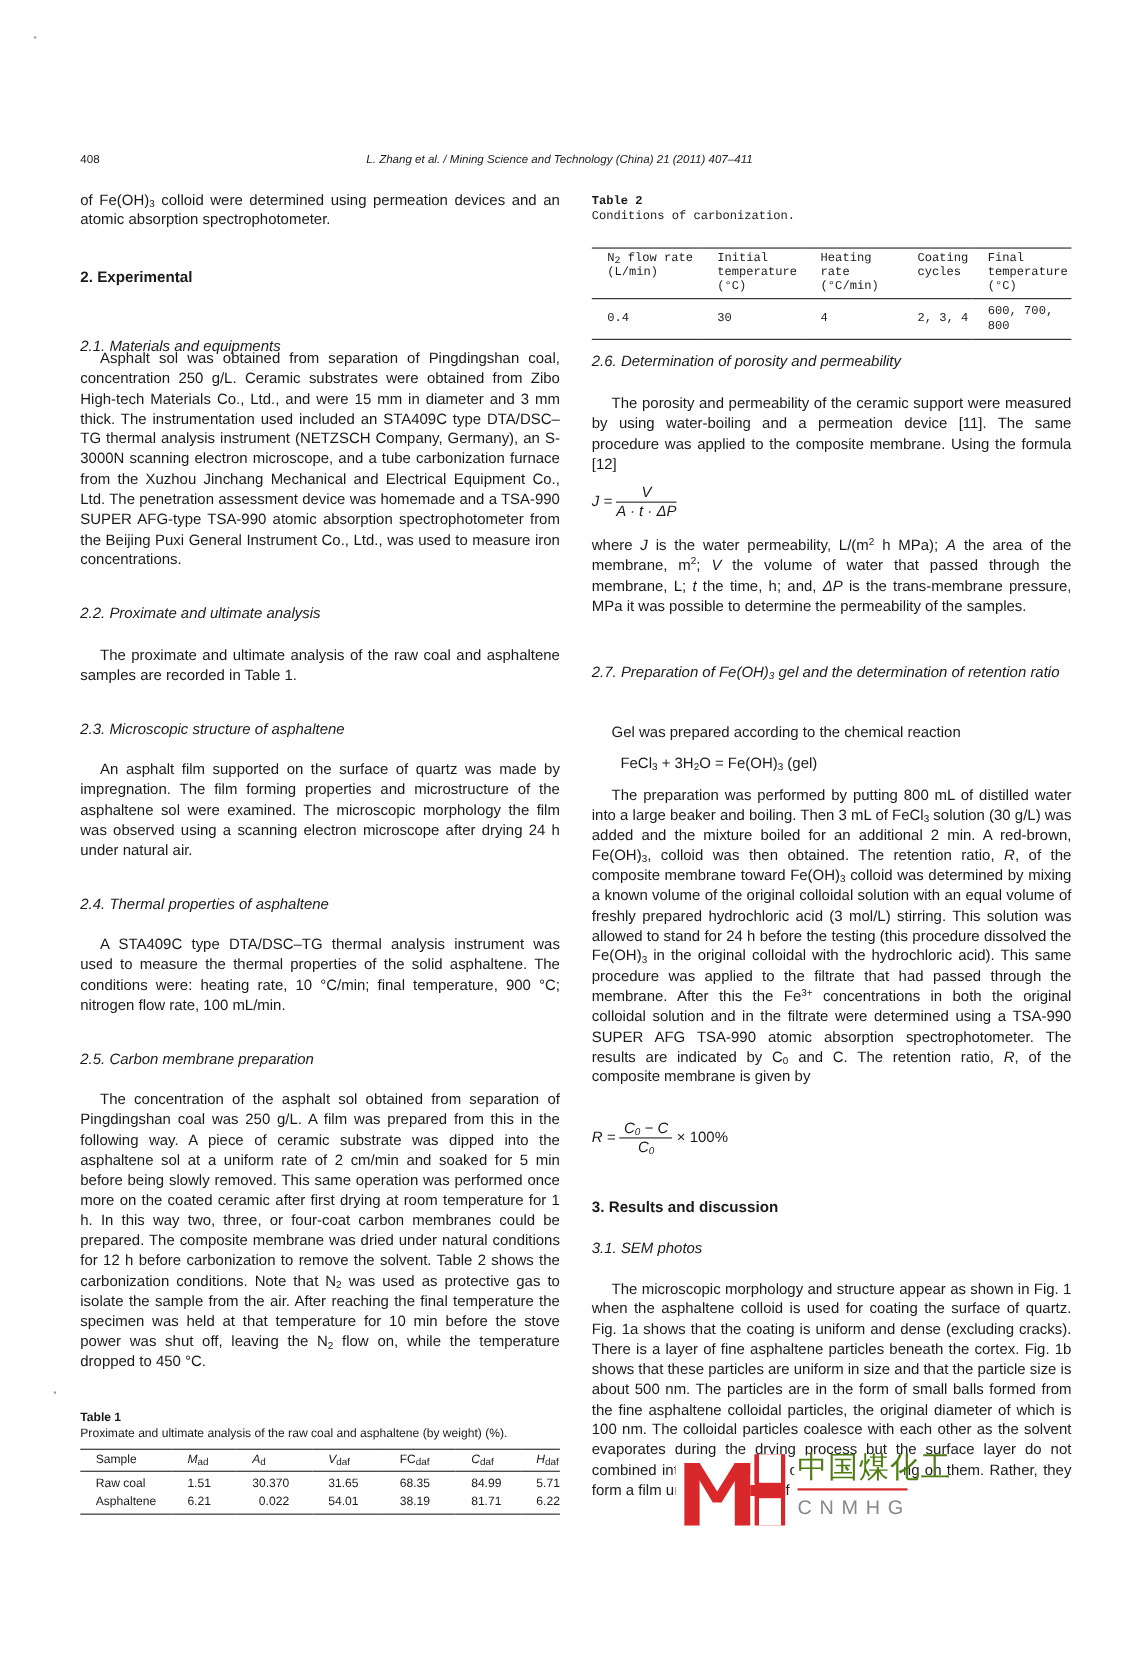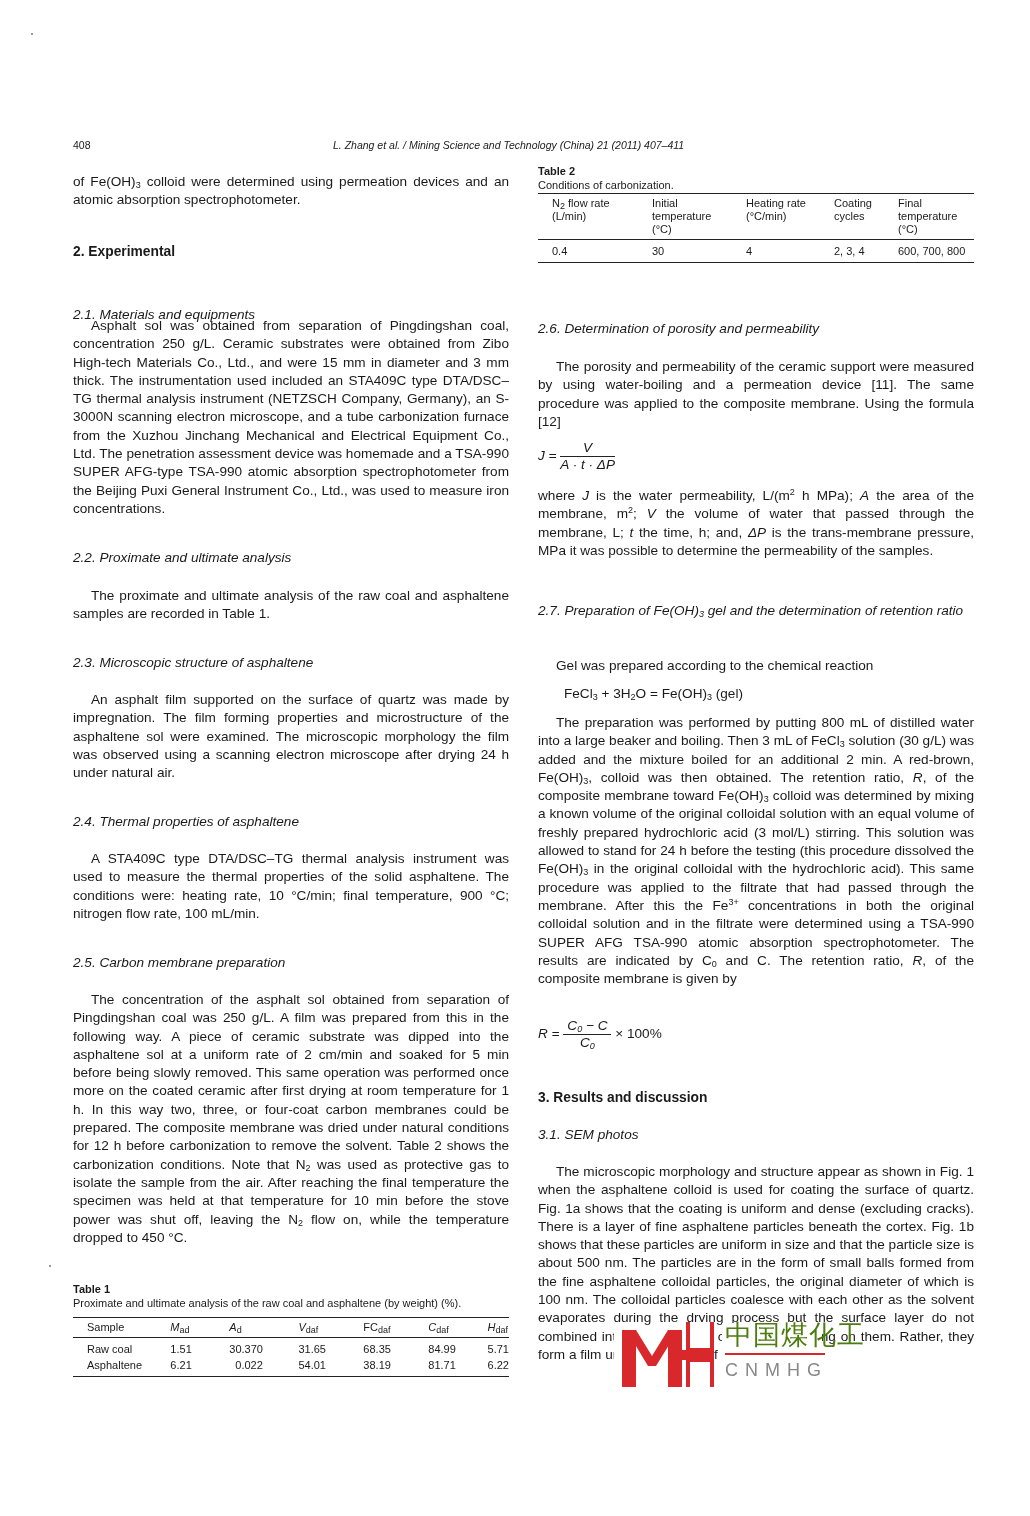--- a/index.html
+++ b/index.html
@@ -126,24 +126,24 @@
           <td style="padding-left:20px;">0.022</td>
           <td>54.01</td>
           <td>38.19</td>
           <td>81.71</td>
           <td>6.22</td>
         </tr>
       </tbody>
     </table>
   </div>
 
-  <div class="abs" style="left:538px; top:164px; width:436px;">
+  <div class="abs" style="left:538px; top:176px; width:436px;font-family:Liberation Mono, monospace;">
     <p class="tbl-title">Table 2</p>
     <p class="tbl-caption">Conditions of carbonization.</p>
-    <table class="tbl" style="margin-top:1px;">
+    <table class="tbl" style="margin-top:21px;">
       <thead>
         <tr>
           <th style="width:86px;"><span>N</span><sub>2</sub><span> flow rate</span><br><span>(L/min)</span></th>
           <th style="width:80px;"><span>Initial</span><br><span>temperature</span><br><span>(°C)</span></th>
           <th style="width:74px;"><span>Heating rate</span><br><span>(°C/min)</span></th>
           <th style="width:50px;"><span>Coating</span><br><span>cycles</span></th>
           <th><span>Final</span><br><span>temperature</span><br><span>(°C)</span></th>
         </tr>
       </thead>
       <tbody>

